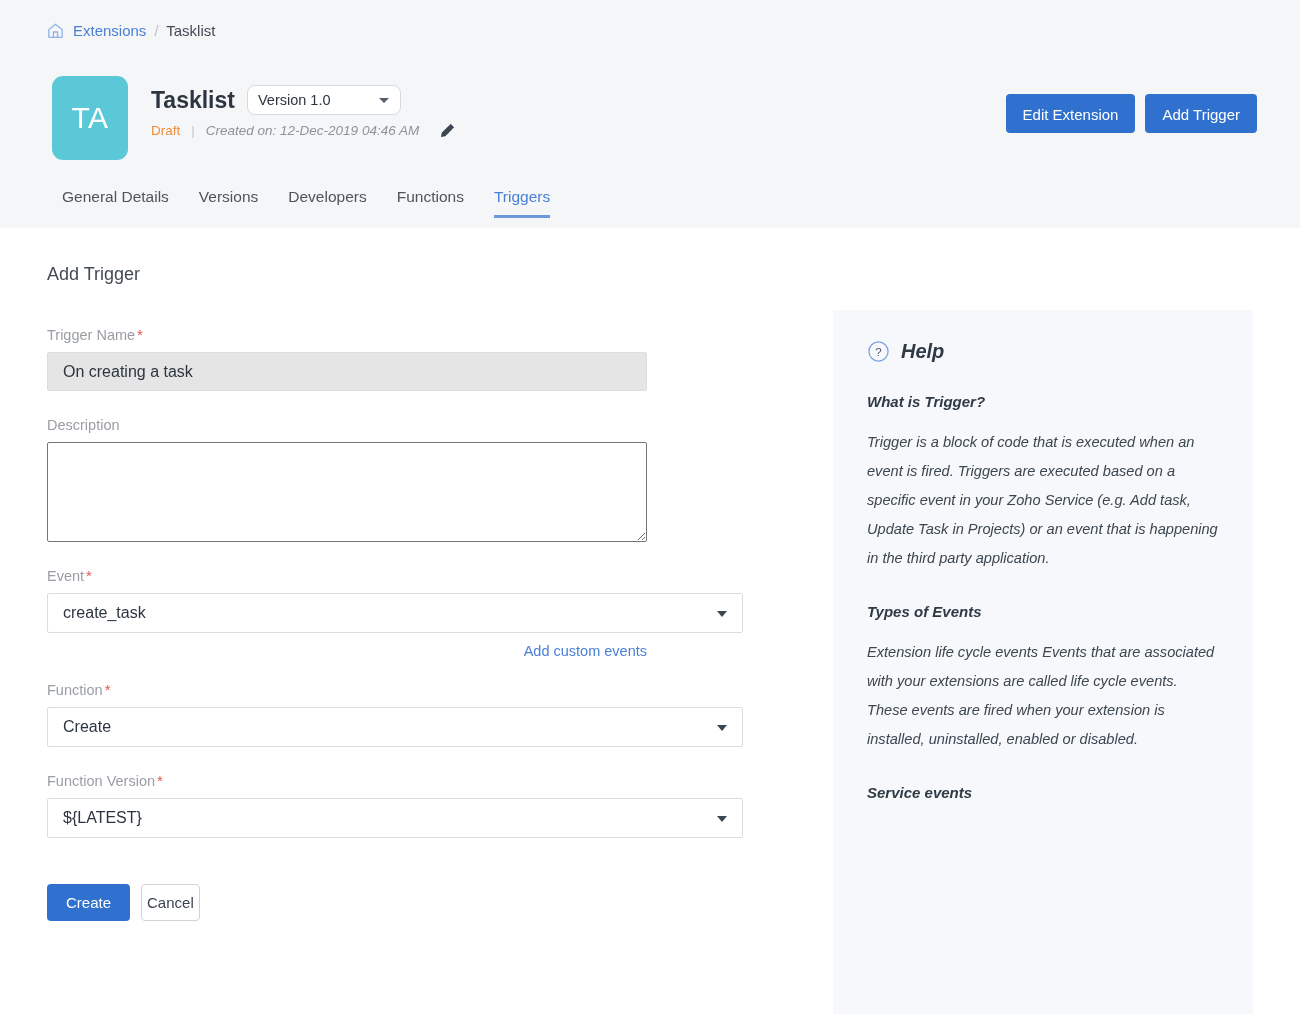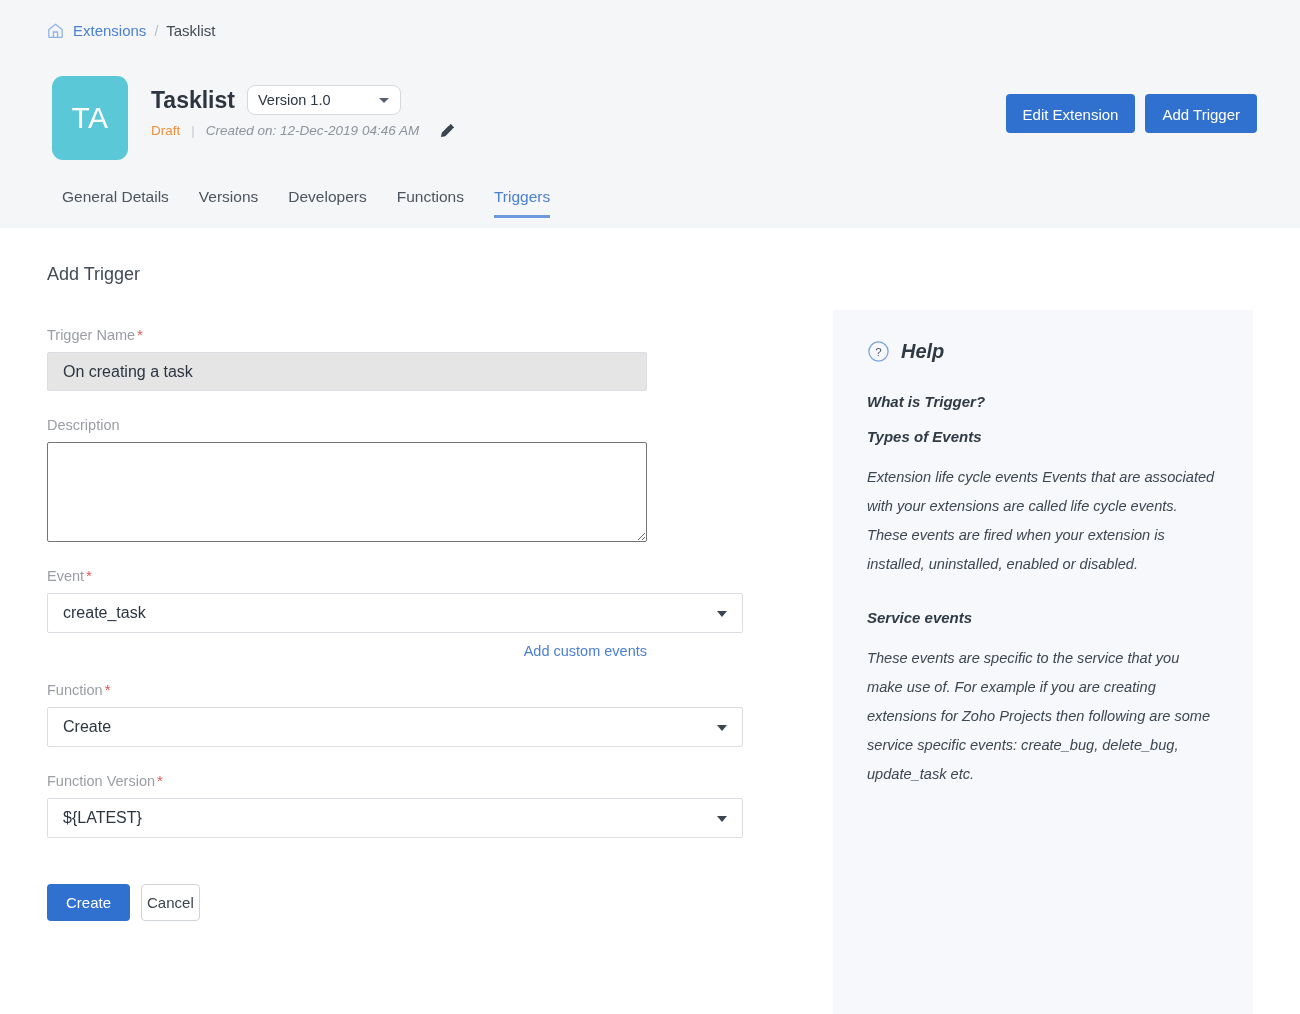--- a/index.html
+++ b/index.html
@@ -296,19 +296,19 @@
     <span>
       <svg class="help-q-icon" viewBox="0 0 24 24" fill="none" stroke="#7ba2e0" stroke-width="1.3">
         <circle cx="12" cy="12" r="10"></circle>
         <text x="12" y="16.5" font-size="12" fill="#4a5560" stroke="none" font-family="Liberation Sans, sans-serif" text-anchor="middle">?</text>
       </svg>
     </span>
     <span class="help-title">Help</span>
   </div>
 
   <div class="help-h">What is Trigger?</div>
+  <div class="help-p">Trigger is a block of code that is executed when an event is fired. Triggers are executed based on a specific event in your Zoho Service (e.g. Add task, Update Task in Projects) or an event that is happening in the third party application.</div>
 
   <div class="help-h">Types of Events</div>
   <div class="help-p">Extension life cycle events Events that are associated with your extensions are called life cycle events. These events are fired when your extension is installed, uninstalled, enabled or disabled.</div>
 
   <div class="help-h">Service events</div>
-  <div class="help-p">These events are specific to the service that you make use of. For example if you are creating extensions for Zoho Projects then following are some service specific events: create_bug, delete_bug, update_task etc.</div>
 </div>
 
 </body></html>

